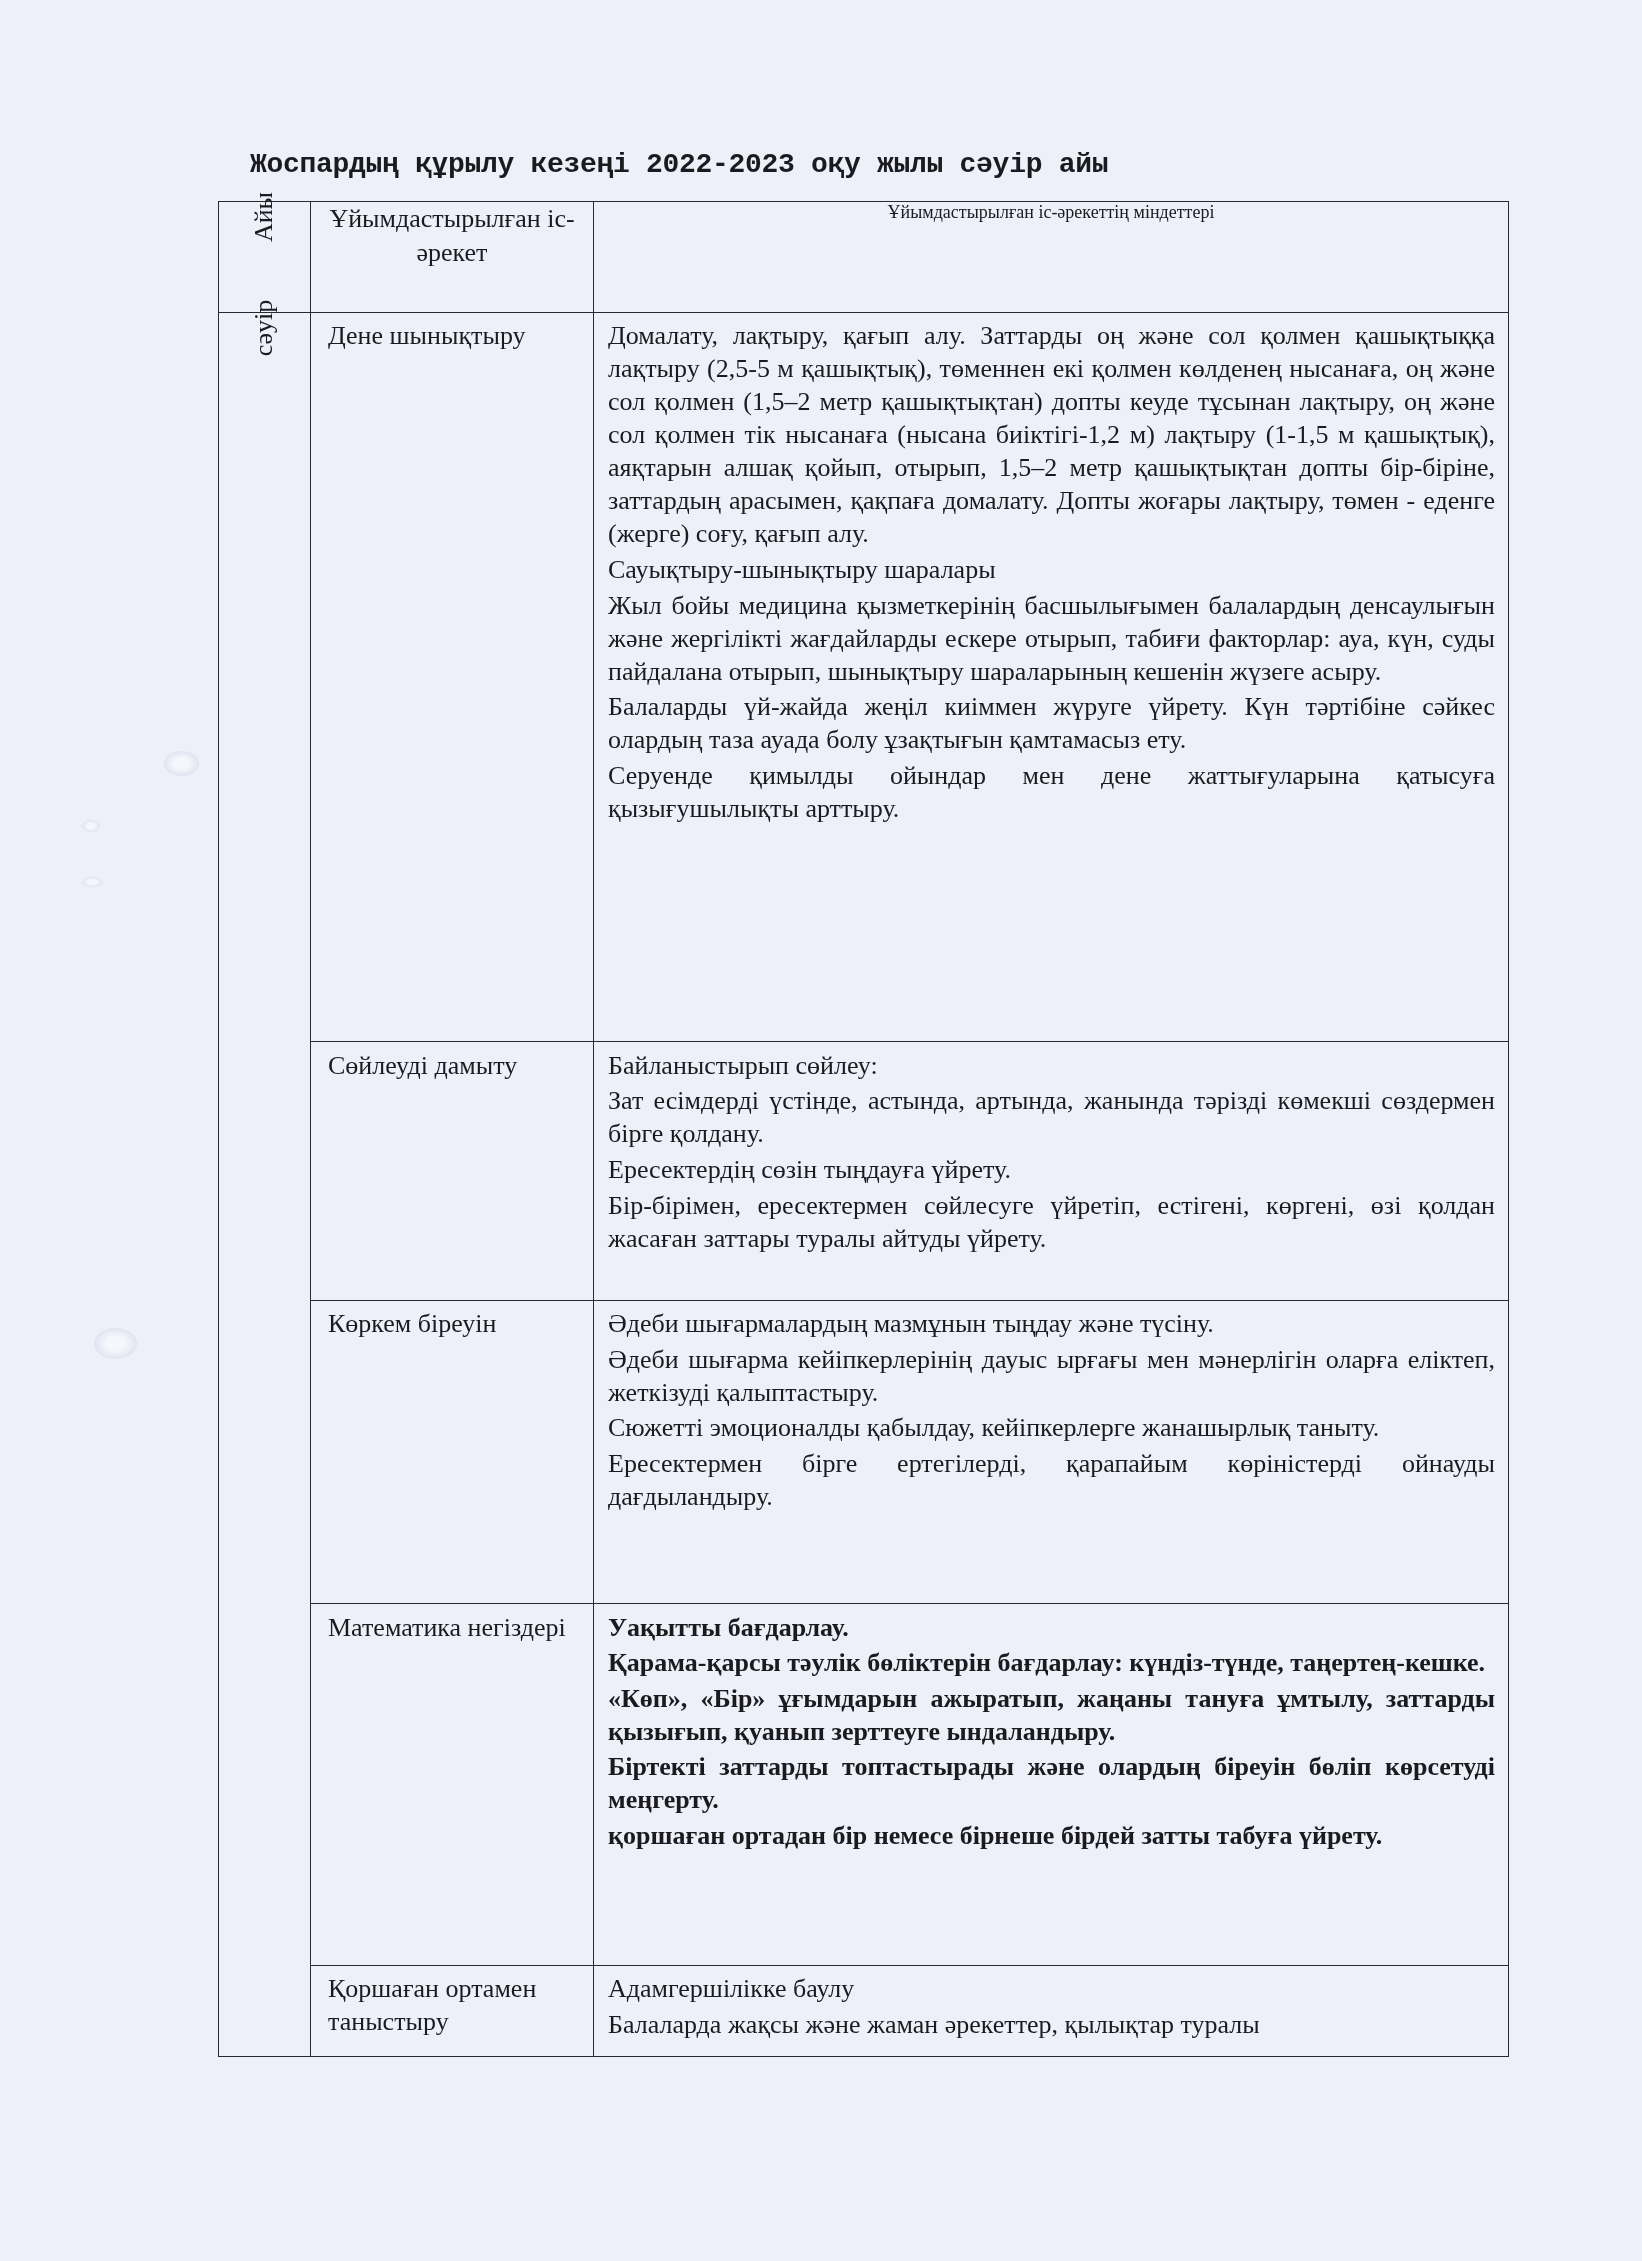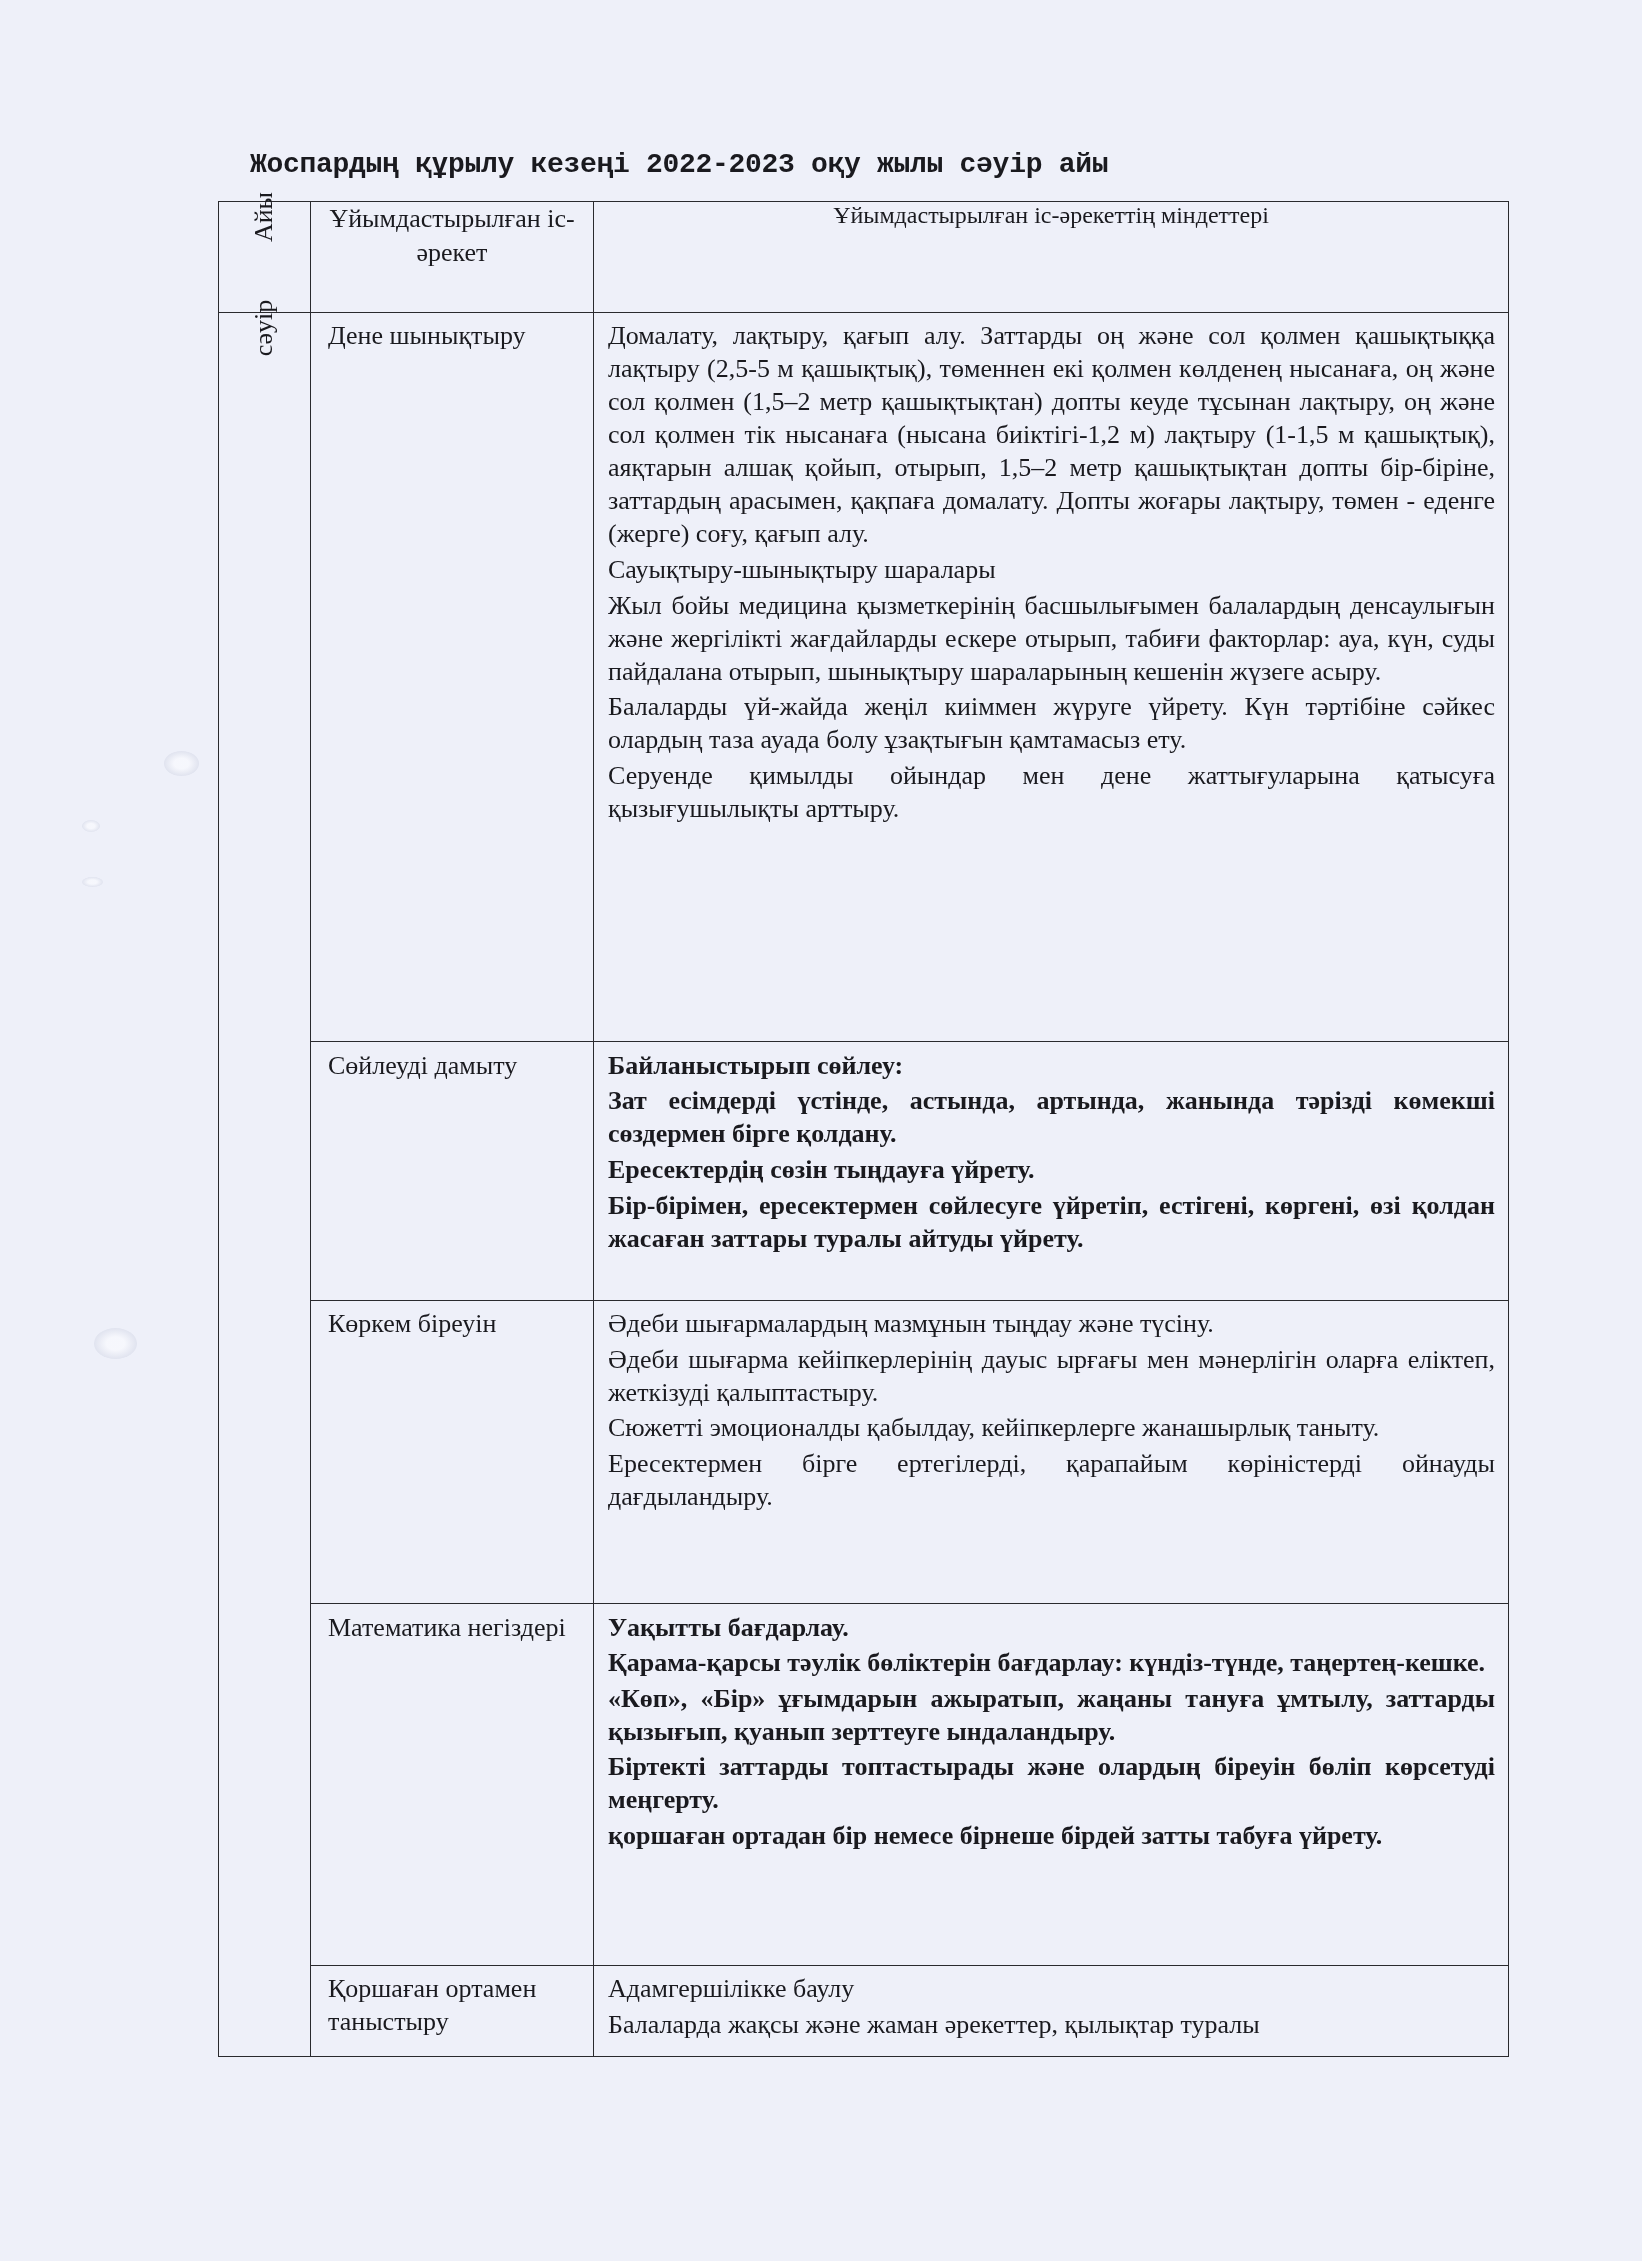--- a/index.html
+++ b/index.html
@@ -37,36 +37,36 @@
   col.c-tasks { width: 915px; }
   .hdr-row th { height: 110px; vertical-align: middle; }
   .hdr-month { position: relative; }
   .vertical {
     display: inline-block;
     transform: rotate(-90deg);
     white-space: nowrap;
   }
   .hdr-month .vertical { font-size: 26px; font-family: "Liberation Serif", serif; }
   .hdr-activity { font-size: 26px; text-align: center; line-height: 34px; padding: 0 6.4px; }
-  .hdr-tasks { font-size: 24px; }
+  .hdr-tasks { font-size: 18px; }
   td.month-cell { vertical-align: middle; text-align: center; }
   td.month-cell .vertical { font-size: 26px; }
   td.activity {
     font-size: 26px; line-height: 33px;
     padding: 6.4px 9px 0 17px !important;
   }
   td.tasks {
     padding: 6.4px 13px 13px 14px !important;
     font-size: 26px;
     line-height: 33px;
     text-align: justify;
   }
   .task-line { margin: 0 0 2.6px 0; }
   .r1 td.tasks { height: 709px; }
-  .r2 td.tasks { height: 238px; font-weight: bold; }
+  .r2 td.tasks { height: 238px; }
   .r3 td.tasks { height: 283px; }
   .r4 td.tasks { height: 341px; font-weight: bold; }
   .r5 td.tasks { height: 64px; margin-top: 40px; }
   .smudge {
     position: absolute;
     border-radius: 50%;
     background: radial-gradient(ellipse at center, #f7f8fd 30%, #dfe2ee 70%, transparent 75%);
     opacity: 0.9;
   }
 </style>

